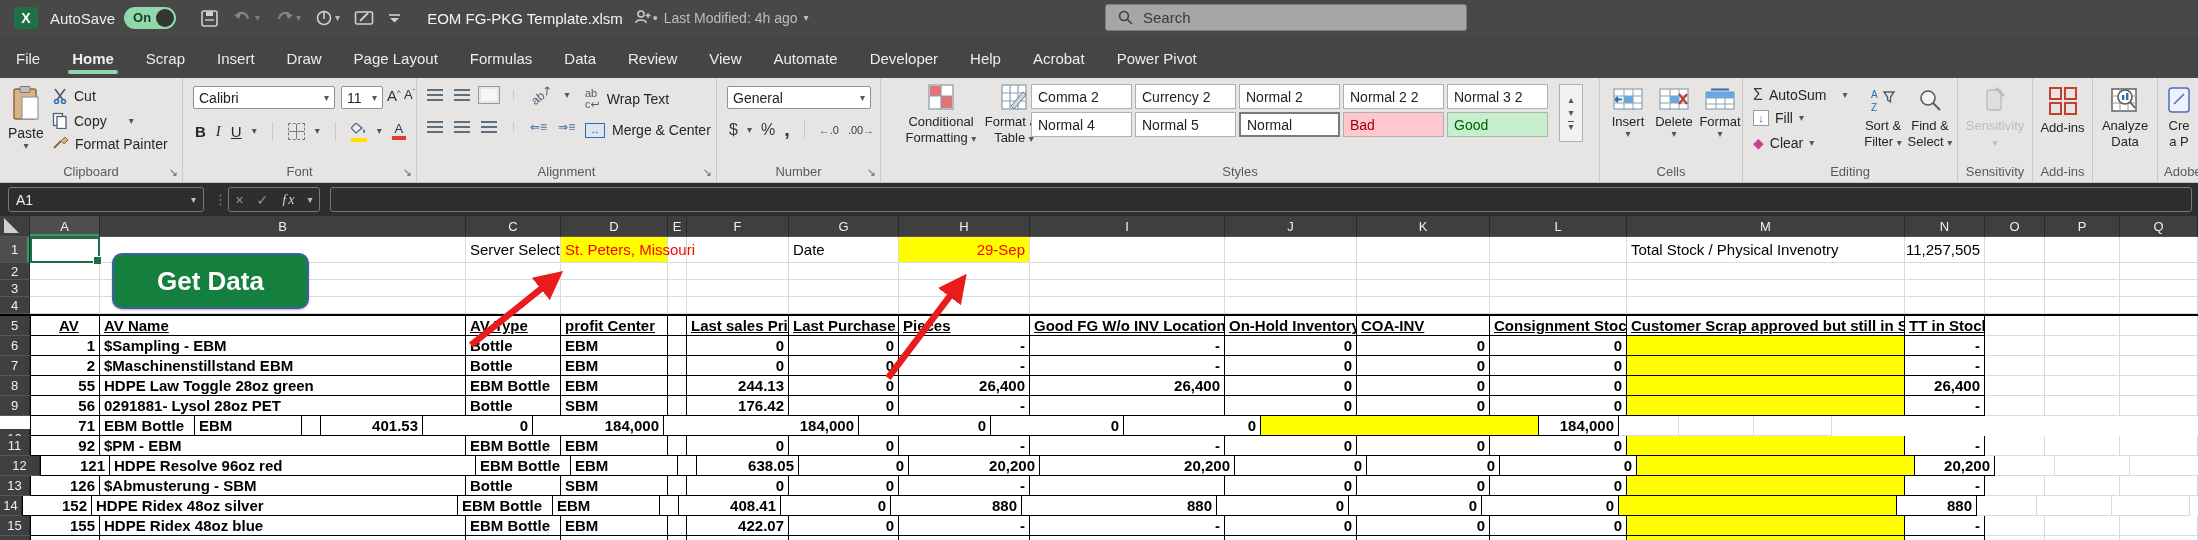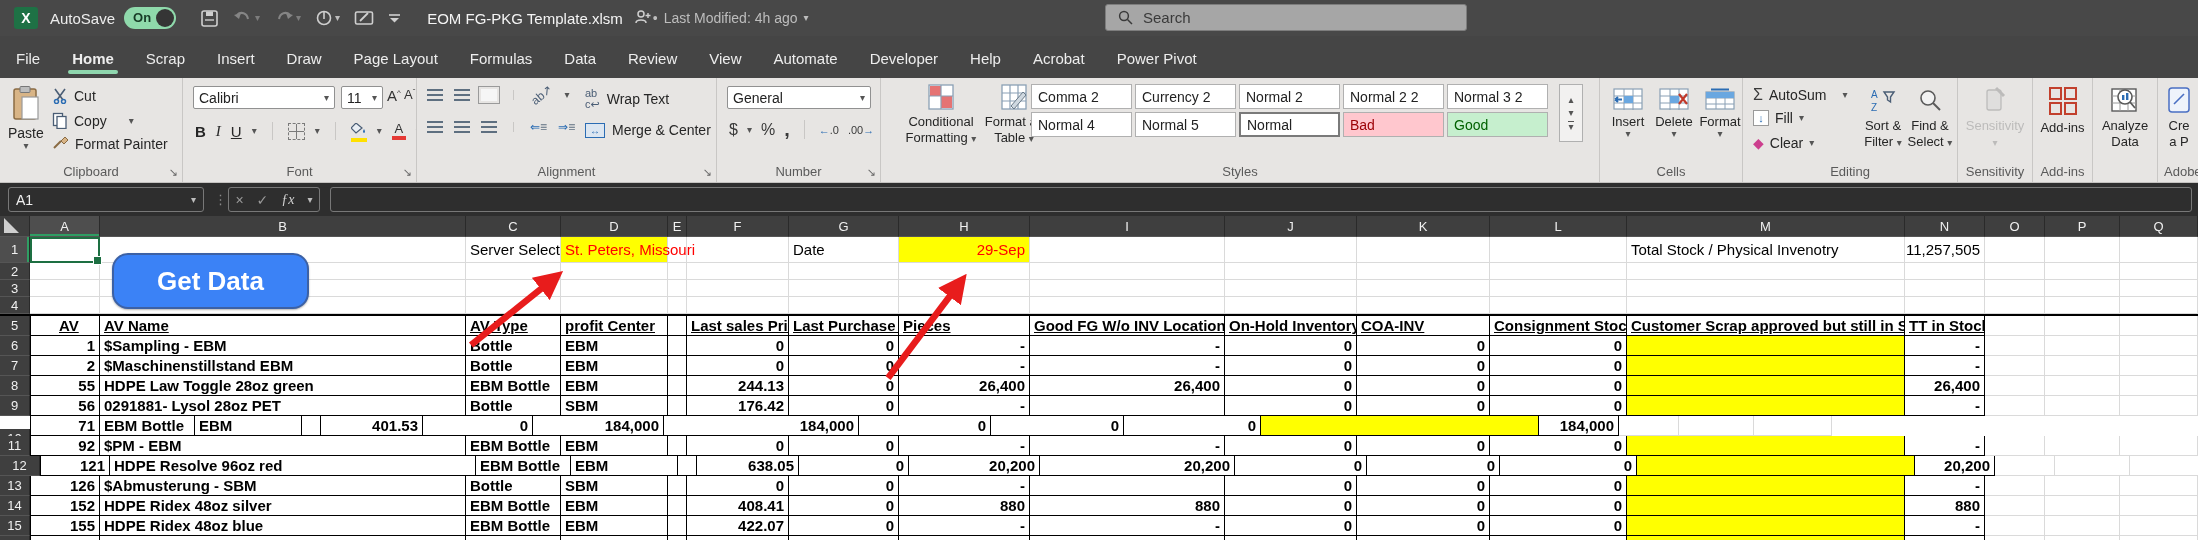--- a/index.html
+++ b/index.html
@@ -81,22 +81,22 @@
   .selcell::after{content:"";position:absolute;right:-4px;bottom:-4px;width:7px;height:7px;
                   background:#1d6f42;border:1px solid #fff;}
   .gut,.colhdr{background:#3f3f3f;color:#f0f0f0;display:flex;align-items:center;justify-content:center;
                font-size:13px;box-sizing:border-box;flex:0 0 auto;height:100%;
                border-right:1px solid #2a2a2a;border-bottom:1px solid #555;}
   .hl{background:#4e4e4e;box-shadow:inset 0 -2px 0 #2f9e63;}
   .hlr{background:#4e4e4e;box-shadow:inset -2px 0 0 #2f9e63;}
   .corner{position:relative;}
   .corner::after{content:"";position:absolute;left:4px;bottom:3px;width:0;height:0;
                  border-left:15px solid #cfcfcf;border-top:15px solid transparent;}
-  .getdata{position:absolute;left:112px;top:253px;width:193px;height:52px;background:#3b82f6;
-           border:2px solid #3c61a5;border-radius:16px;color:#fff;font-size:26px;font-weight:600;
+  .getdata{position:absolute;left:112px;top:253px;width:193px;height:52px;background:#15803d;
+           border:2px solid #3c61a5;border-radius:10px;color:#fff;font-size:26px;font-weight:600;
            display:flex;align-items:center;justify-content:center;z-index:5;
            box-shadow:0 1px 2px rgba(0,0,0,.3);}
   .arrows{position:absolute;left:0;top:0;width:2198px;height:540px;pointer-events:none;z-index:20;}
   .vdiv{width:1px;align-self:stretch;background:#c9c7c5;margin:2px 5px;}
 </style>
 </head>
 <body>
 
 <div class="app">
 
@@ -762,21 +762,21 @@
         <div class="c bk bold ar" style="width: 132px;">0</div>
         <div class="c bk bold ar" style="width: 133px;">0</div>
         <div class="c bk bold ar" style="width: 137px;">0</div>
         <div class="c bk bold yel" style="width: 278px;"></div>
         <div class="c bk bold ar" style="width: 80px;">-</div>
         <div class="c lt" style="width: 60px;"></div>
         <div class="c lt" style="width: 75px;"></div>
         <div class="c lt" style="width: 78px;"></div>
       </div>
       <div class="grow" style="height: 20px;">
-        <div class="gut" style="width: 30px;">14</div>
+        <div class="gut" style="width: 22px;">14</div>
         <div class="c bk bold bkl ar" style="width: 70px;">152</div>
         <div class="c bk bold" style="width: 366px;">HDPE Ridex 48oz silver</div>
         <div class="c bk bold" style="width: 95px;">EBM Bottle</div>
         <div class="c bk bold" style="width: 107px;">EBM</div>
         <div class="c bk bold" style="width: 19px;"></div>
         <div class="c bk bold ar" style="width: 102px;">408.41</div>
         <div class="c bk bold ar" style="width: 110px;">0</div>
         <div class="c bk bold ar" style="width: 131px;">880</div>
         <div class="c bk bold ar" style="width: 195px;">880</div>
         <div class="c bk bold ar" style="width: 132px;">0</div>

